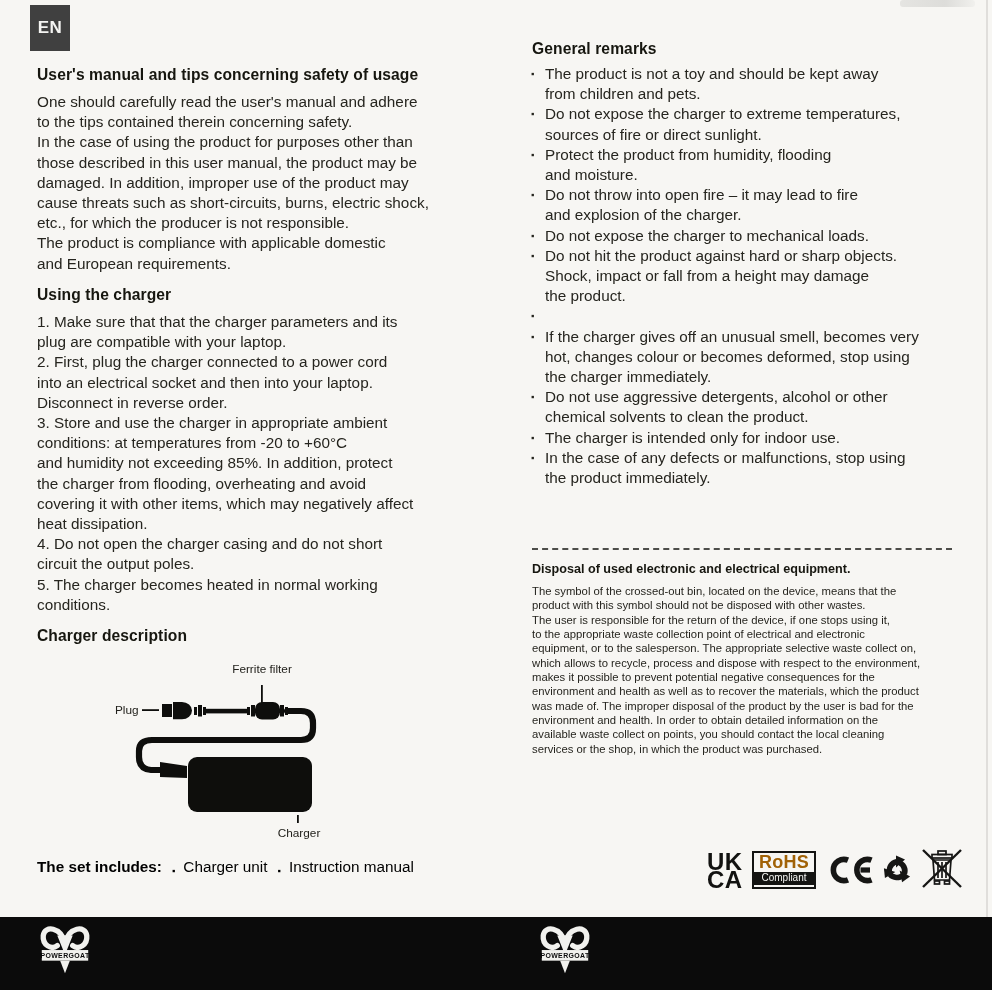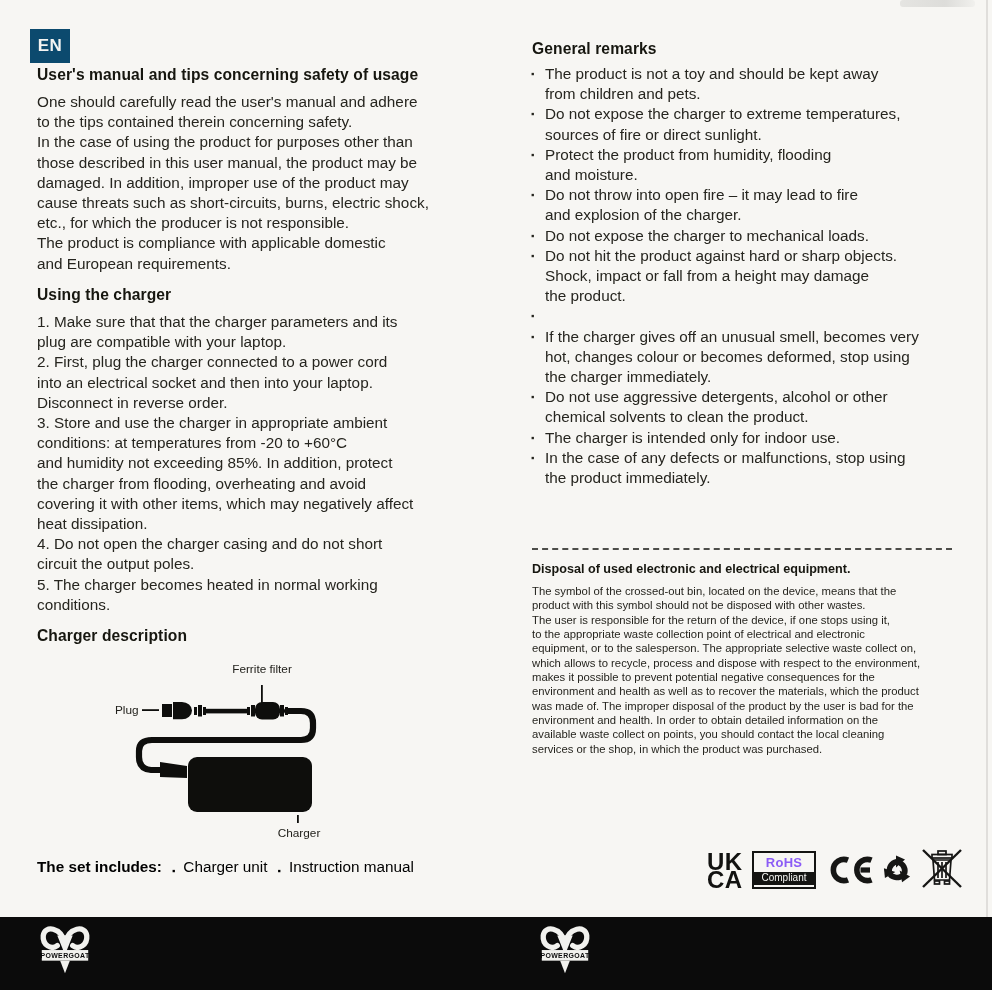--- a/index.html
+++ b/index.html
@@ -9,44 +9,44 @@
     font-family:"Liberation Sans",sans-serif;
     color:#26251f;
   }
   .abs{position:absolute;}
   .h1{font-weight:bold;font-size:15.6px;color:#16160f;letter-spacing:.1px;}
   .body-text{font-size:15.3px;line-height:20.2px;white-space:pre-line;color:#26251f;}
   .small-heading{font-weight:bold;font-size:12.6px;color:#16160f;}
   .small-text{font-size:11.3px;line-height:14.35px;white-space:pre-line;color:#26251f;}
 
   .lang-badge{
-    background:#0c4a6e;color:#f4f4f2;width:40px;height:34px;
+    background:#404040;color:#f4f4f2;width:40px;height:46px;
     display:flex;align-items:center;justify-content:center;
-    font-weight:bold;font-size:17px;letter-spacing:.5px;margin-top:24px;
+    font-weight:bold;font-size:17px;letter-spacing:.5px;
   }
 
   ul.remarks{list-style:none;margin:0;padding:0;width:448px;}
   ul.remarks li{display:flex;margin:0;}
   .blt{flex:none;width:14px;font-size:9.5px;line-height:20.2px;color:#26251f;}
   .remarks .txt{font-size:15.3px;line-height:20.2px;white-space:pre-line;}
 
   .divider-dashed{width:420px;border-top:2px dashed #4d4d49;height:0;}
 
   .set-row{display:flex;align-items:flex-end;font-size:15.3px;color:#000000;}
   .set-row .lbl{font-weight:bold;}
   .set-row .blt2{font-size:9.5px;padding:0 8px 0 10px;}
 
   .diagram-label{font-size:11.8px;color:#23221d;}
 
   .ukca{font-weight:bold;font-size:24px;line-height:17.5px;letter-spacing:.5px;color:#121210;}
   .rohs{
     width:64px;height:38px;border:2.5px solid #141412;box-sizing:border-box;
     background:#f7f6f3;text-align:center;overflow:hidden;
   }
-  .rohs-top{font-weight:bold;font-size:13px;line-height:19px;color:#8b5cf6;letter-spacing:.3px;}
+  .rohs-top{font-weight:bold;font-size:18px;line-height:19px;color:#a16207;letter-spacing:.3px;}
   .rohs-bot{background:#141412;color:#f5f5f2;font-size:10px;line-height:12.5px;height:12.5px;}
 
   .footer-bar{left:0;top:917px;width:992px;height:73px;background:#0b0b0b;}
 
   .edge-line{left:986px;top:0;width:2px;height:917px;background:#d9d8d5;opacity:.8;}
   .smudge{left:900px;top:0;width:75px;height:7px;
     background:linear-gradient(90deg,#cfcfcc,#bdbdba 60%,#e9e9e6);opacity:.45;border-radius:3px;}
 </style>
 </head>
 <body>

